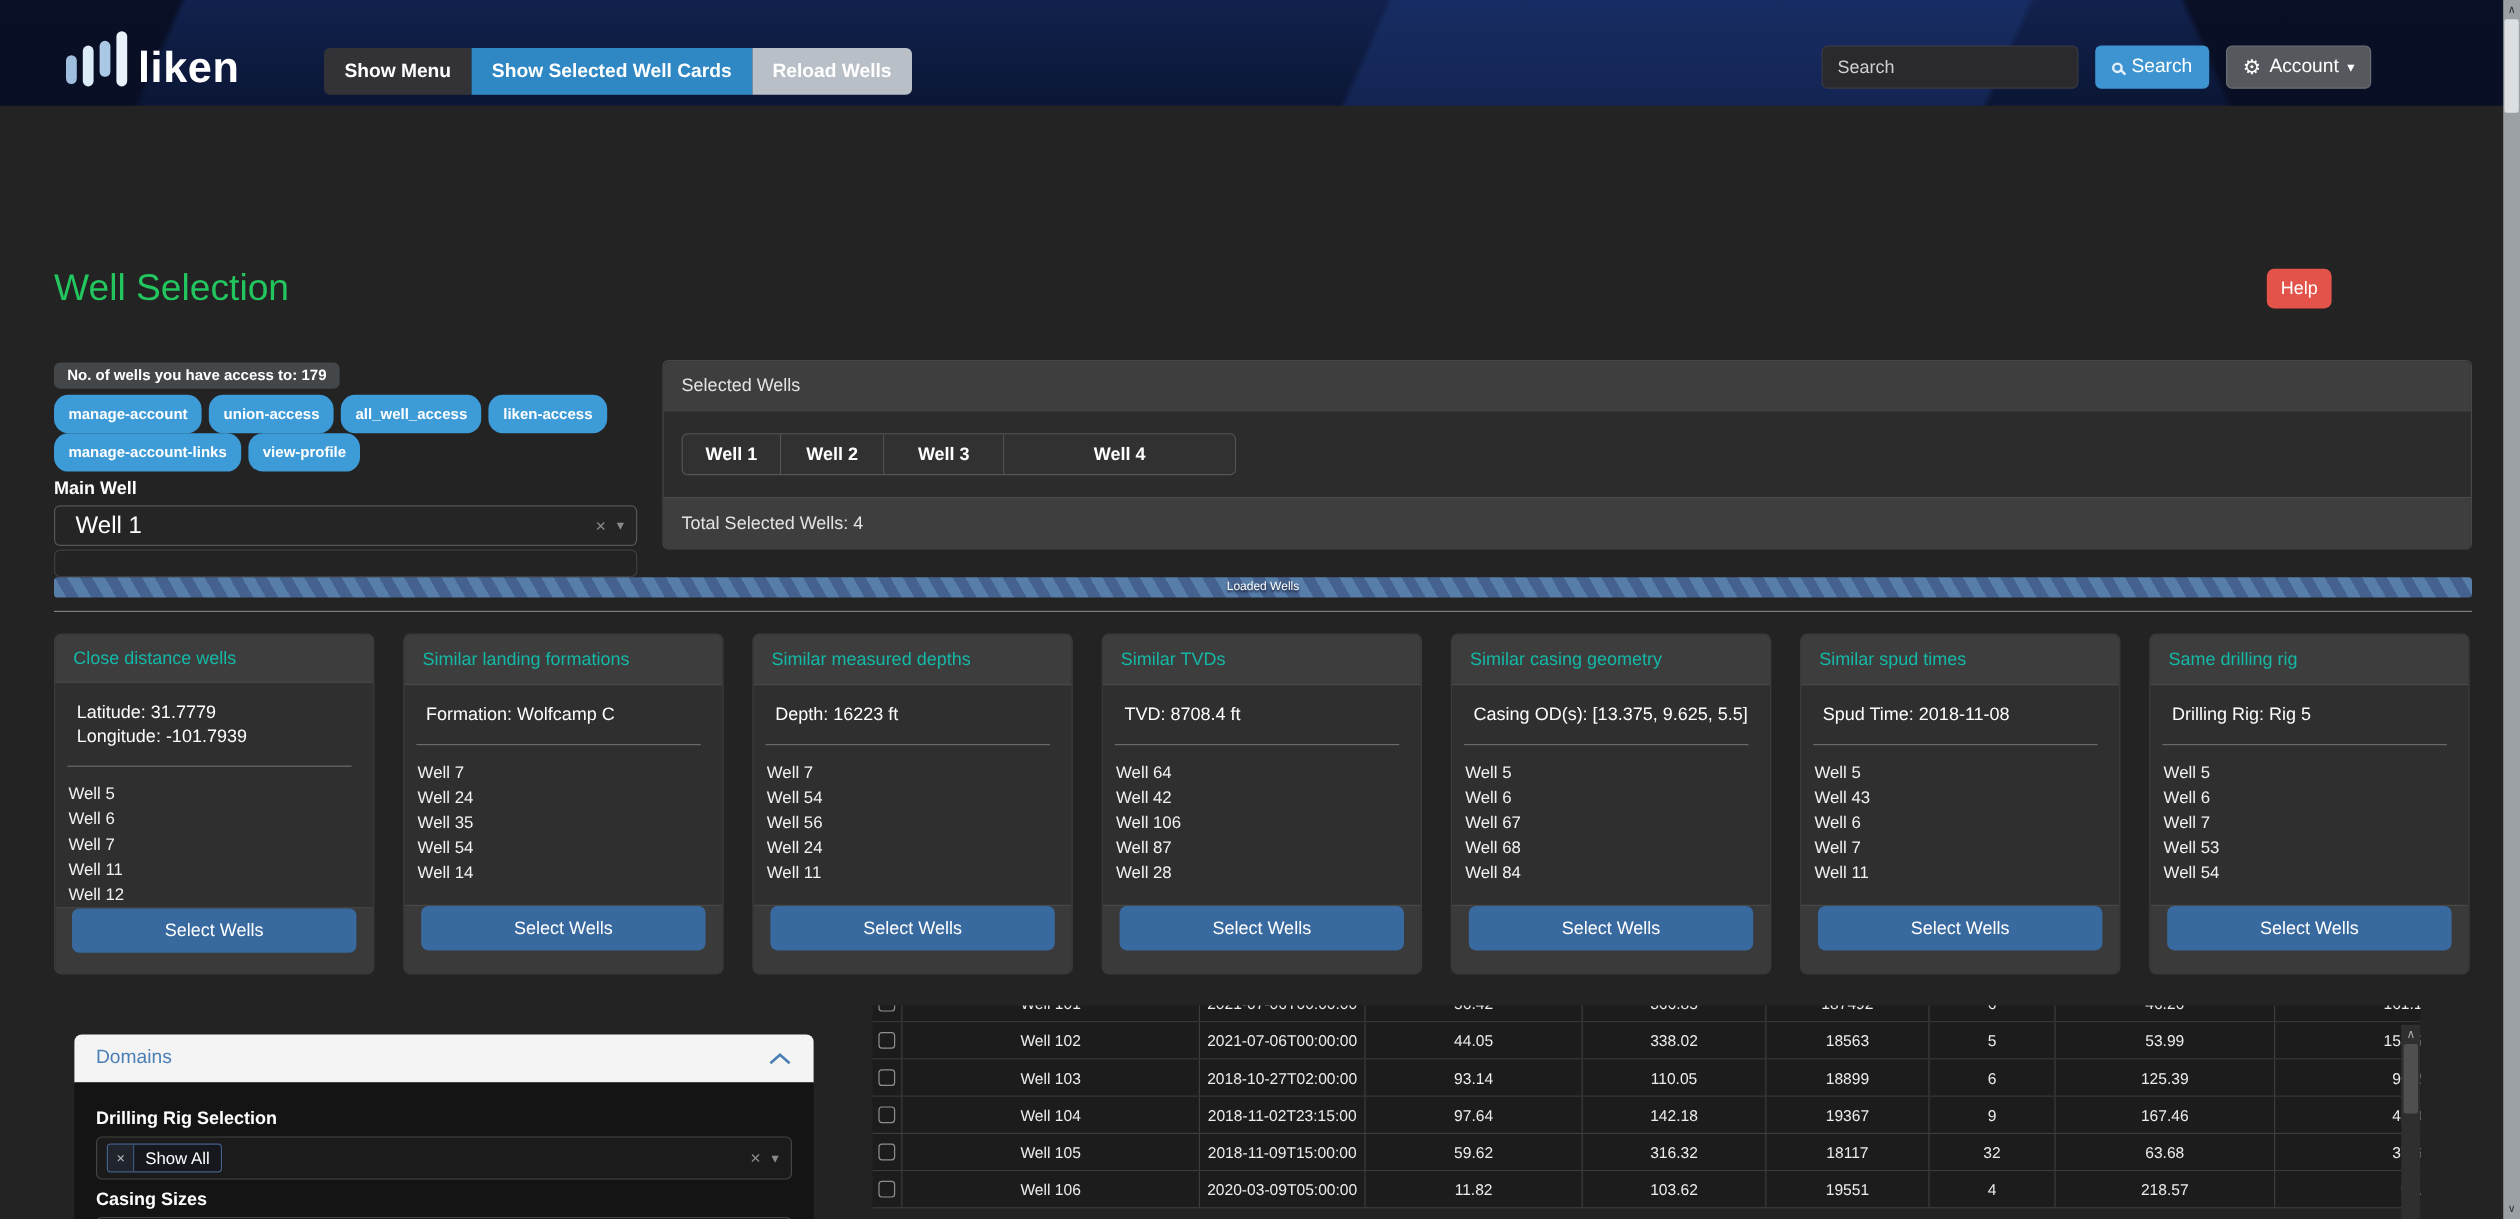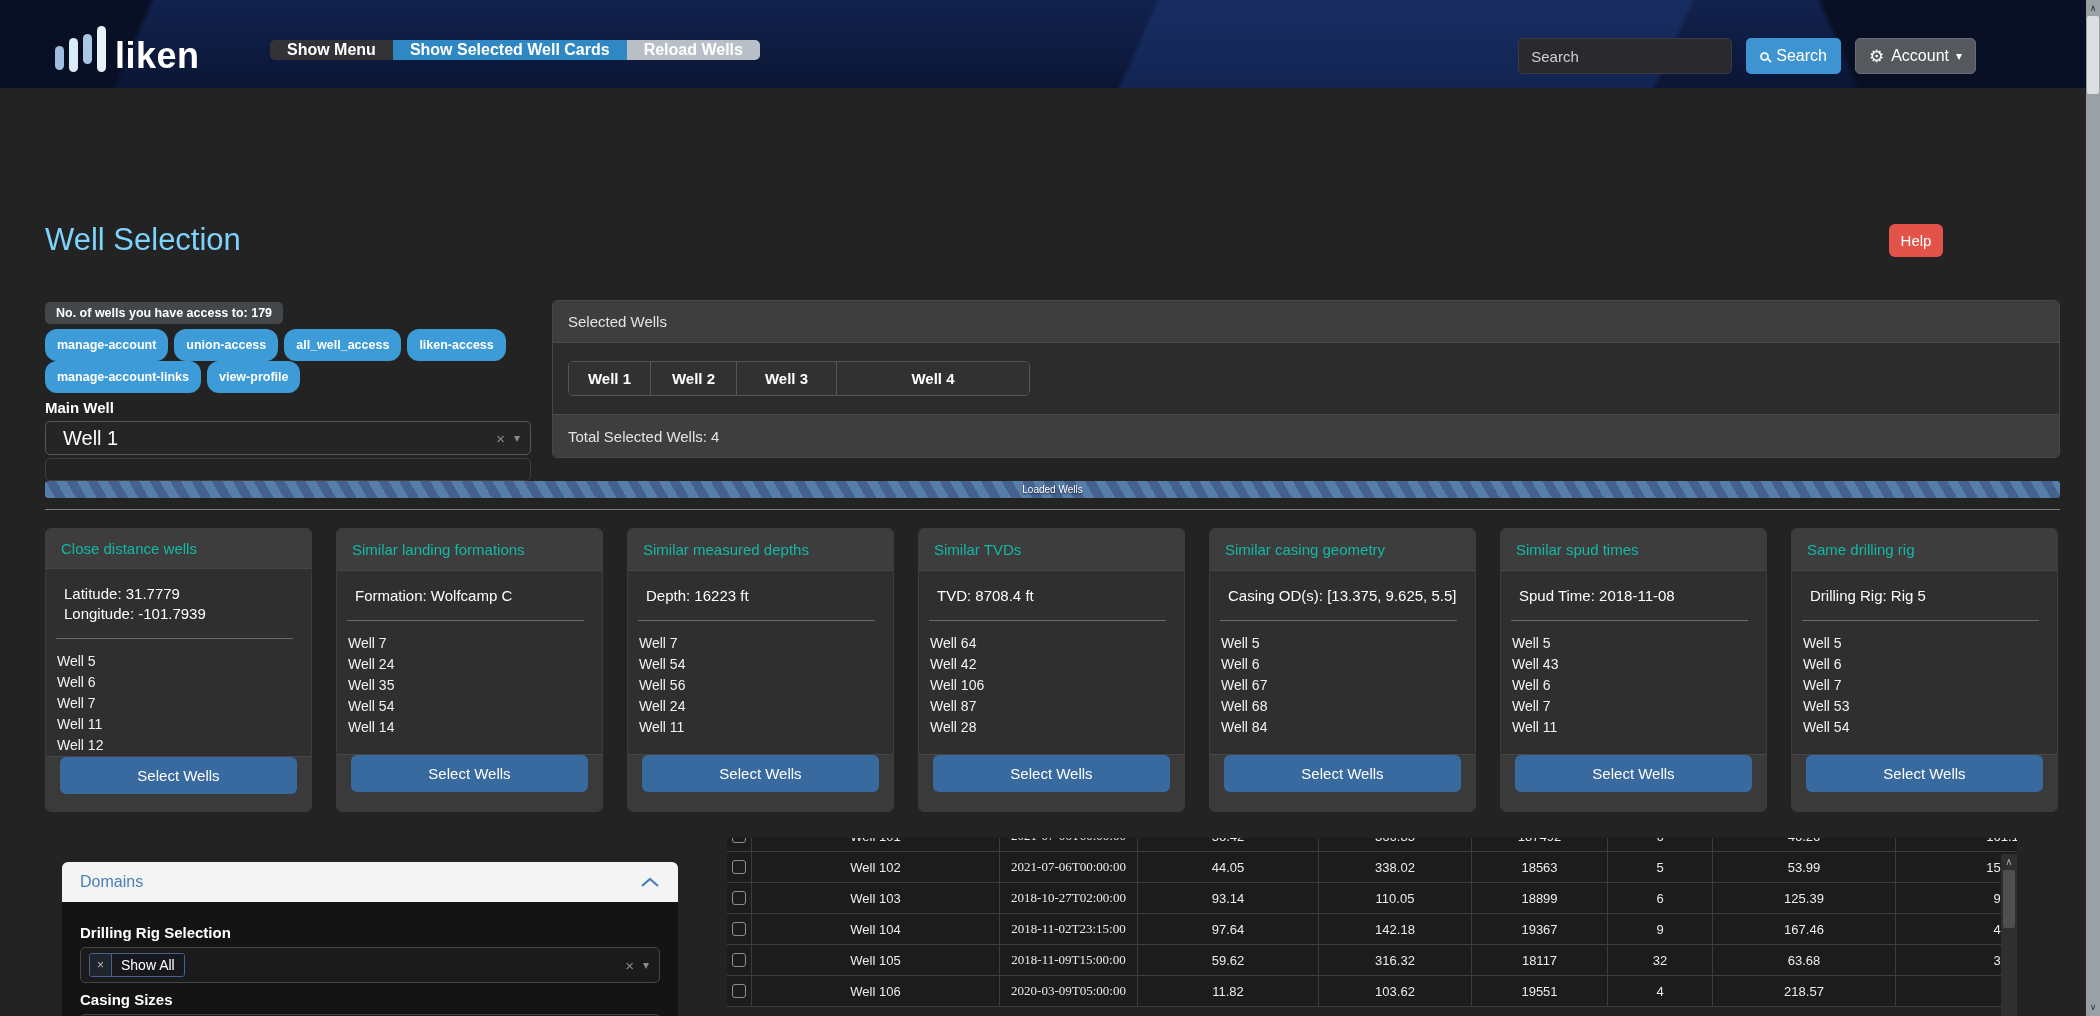--- a/index.html
+++ b/index.html
@@ -20,21 +20,21 @@
   }
   .brand { position:absolute; left:55px; top:14px; display:flex; align-items:flex-end; height:58px; }
   .brand-bars { display:flex; align-items:flex-end; gap:5px; height:52px; margin-right:9px; }
   .brand-bars i { display:block; width:9px; border-radius:9px; }
   .bar1 { height:24px; background:#9fbede; margin-bottom:2px; }
   .bar2 { height:34px; background:#dcebf8; margin-bottom:0; }
   .bar3 { height:30px; background:#aac8e6; margin-bottom:8px; }
   .bar4 { height:46px; background:#e9f2fb; margin-bottom:0; }
   .brand-text { color:#fff; font-size:36px; font-weight:bold; letter-spacing:.5px; line-height:.9; }
   .nav-group { position:absolute; left:270px; top:40px; display:flex; }
-  .nav-btn { height:20px; padding:0 17px; border:none; color:#fff; font-size:16px; font-weight:bold;
+  .nav-btn { height:39px; padding:0 17px; border:none; color:#fff; font-size:16px; font-weight:bold;
     font-family:inherit; cursor:pointer; }
   .nav-btn.dark { background:#333337; border-radius:5px 0 0 5px; }
   .nav-btn.blue { background:#2f87c3; }
   .nav-btn.light { background:#b9bfc7; border-radius:0 5px 5px 0; }
   .nav-right { position:absolute; right:124px; top:38px; display:flex; gap:14px; }
   .search-input { width:214px; height:36px; background:#2a2a2e; border:1px solid #3a3a40;
     border-radius:5px; color:#cfcfcf; font-size:15px; padding:0 12px; font-family:inherit; }
   .search-input::placeholder { color:#cfcfcf; }
   .btn-search { height:36px; padding:0 14px; background:#3d94d1; border:none; border-radius:5px;
     color:#fff; font-size:16px; cursor:pointer; display:flex; align-items:center; gap:7px; font-family:inherit; }
@@ -46,21 +46,21 @@
   .gear { font-size:17px; line-height:1; }
   .caret { font-size:12px; }
   
   .page-scroll { position:absolute; right:0; top:0; width:14px; height:1016px; background:#9ba0a5; z-index:50; }
   .page-scroll .thumb { position:absolute; left:1px; right:1px; top:16px; height:78px; background:#dcdfe2; border-radius:2px; }
   .page-scroll .arr { position:absolute; left:0; width:14px; height:14px; color:#2e3236; font-size:9px;
     text-align:center; line-height:14px; }
   .page-scroll .arr.up { top:1px; }
   .page-scroll .arr.down { bottom:2px; }
   
-  .page-title { position:absolute; left:45px; top:222px; font-size:31px; font-weight:normal; color:#7dd3fc; }
+  .page-title { position:absolute; left:45px; top:222px; font-size:31px; font-weight:normal; color:#22c55e; }
   .btn-help { position:absolute; left:1889px; top:224px; width:54px; height:33px; background:#e3534a;
     border:none; border-radius:6px; color:#fff; font-size:15px; cursor:pointer; font-family:inherit; }
   
   .access { position:absolute; left:45px; top:302px; width:486px; }
   .badge-dark { display:inline-block; background:#43474a; color:#fff; font-size:12.5px; font-weight:bold;
     padding:4px 11px; border-radius:5px; margin-bottom:5px; }
   .pills { line-height:26px; }
   .pill { display:inline-block; background:#3d9bd8; color:#fff; font-size:12.5px; font-weight:bold;
     padding:3px 12px; border-radius:12px; margin-right:6px; }
   .main-well-label { font-size:15px; font-weight:bold; color:#fff; margin:6px 0 5px; }
@@ -123,21 +123,21 @@
   .tag .tag-lbl { display:flex; align-items:center; padding:0 9px; color:#fff; font-size:14px; background:#16181d; }
   .d-select2 { height:20px; background:#1b1b1b; border:1px solid #454545; border-radius:5px 5px 0 0; border-bottom:none; }
   
   .tbl-wrap { position:absolute; left:727px; top:838px; width:1290px; height:178px; overflow:hidden; }
   .tbl { margin-top:-17px; width:1313px; }
   .t-row { display:flex; height:31px; background:#1c1c1c; border-bottom:1px solid #3c3c3c; }
   .t-cell { display:flex; align-items:center; justify-content:center; border-left:1px solid #3c3c3c;
     font-size:13px; color:#ececec; overflow:hidden; white-space:nowrap; }
   .t-cell.cb { width:24px; border-left:none; }
   .t-cell.name { width:248px; }
-  .t-cell.date { width:138px;font-family:Liberation Serif, serif; }
+  .t-cell.date { width:138px; }
   .t-cell.v1 { width:181px; }
   .t-cell.v2 { width:153px; }
   .t-cell.v3 { width:136px; }
   .t-cell.v4 { width:105px; }
   .t-cell.v5 { width:183px; }
   .t-cell.v6 { width:145px; justify-content:flex-end; padding-right:14px; }
   .chk { width:14px; height:14px; border:1px solid #8f8f8f; border-radius:3px; cursor:pointer; }
   .tbl-scroll { position:absolute; right:0; top:16px; bottom:0; width:16px; background:#2f2f2f; }
   .tbl-scroll .arr { position:absolute; top:2px; left:0; width:16px; text-align:center; color:#a8a8a8; font-size:10px; }
   .tbl-scroll .thumb { position:absolute; top:16px; left:2px; right:2px; height:58px; background:#4f4f4f; border-radius:2px; }

